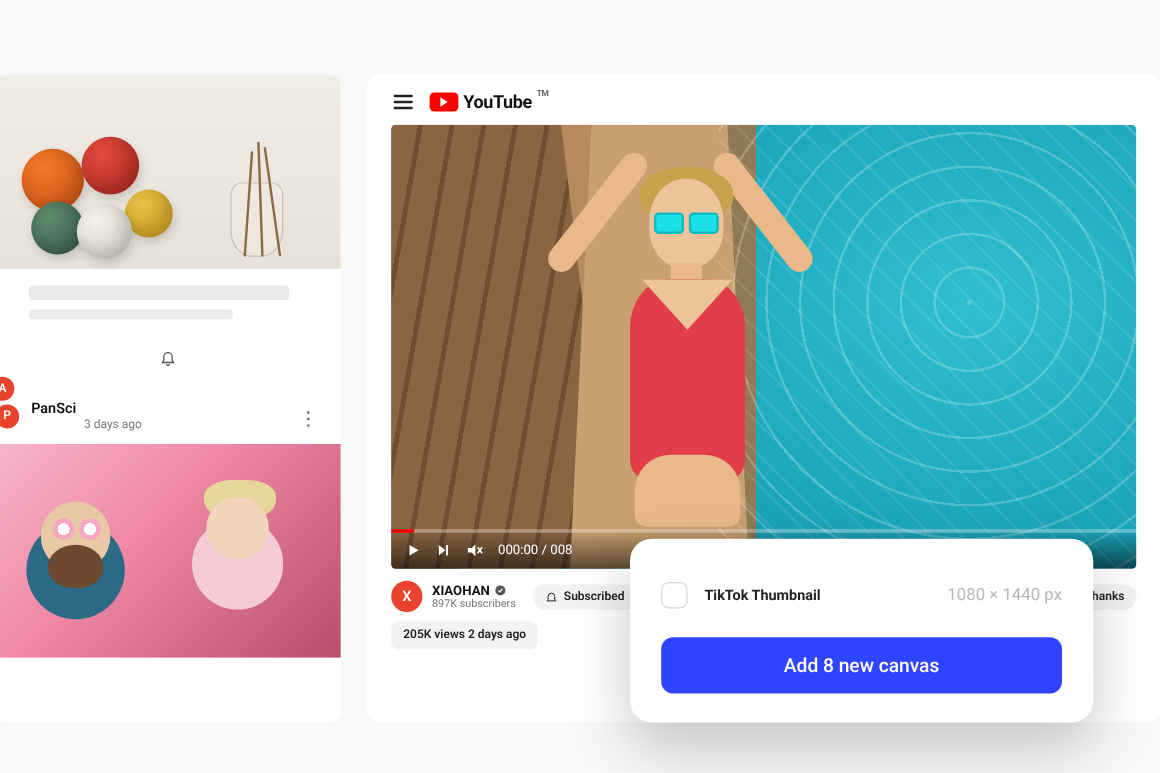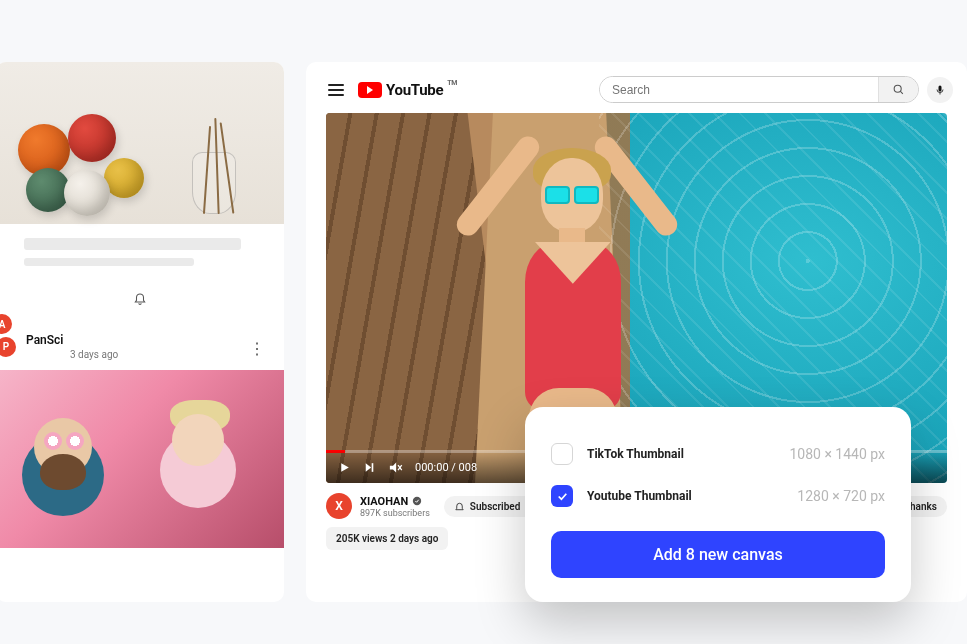--- a/index.html
+++ b/index.html
@@ -446,38 +446,20 @@
           <span></span>
           <span></span>
         </div>
 
       <div class="yt-logo">
         <span class="yt-play"></span>
         <span>YouTube</span>
         <span class="tm">TM</span>
       </div>
 
-      <div class="search-wrap">
-        <div class="search-box">
-          <input placeholder="Search" style="">
-          <div class="search-btn">
-            <svg width="13" height="13" viewBox="0 0 24 24" fill="none" stroke="#555" stroke-width="2">
-                <circle cx="10.5" cy="10.5" r="6.5"></circle>
-                <line x1="20" y1="20" x2="15.2" y2="15.2"></line>
-              </svg>
-          </div>
-        </div>
-        <div class="mic-btn">
-          <svg width="12" height="12" viewBox="0 0 24 24" fill="#111">
-              <rect x="9" y="3" width="6" height="12" rx="3"></rect>
-              <path d="M6 11a6 6 0 0012 0" fill="none" stroke="#111" stroke-width="1.6"></path>
-              <line x1="12" y1="17" x2="12" y2="21" stroke="#111" stroke-width="1.6"></line>
-            </svg>
-        </div>
-      </div>
     </div>
 
     <div class="player">
       <div class="deck"></div>
       <div class="towel"></div>
       <div class="ripples"></div>
 
       <div class="woman">
         <div class="arm left"></div>
         <div class="arm right"></div>
@@ -558,25 +540,16 @@
 </div>
 
 <div class="popup">
 
   <div class="opt">
     <div class="chk off"></div>
     <span class="opt-label">TikTok Thumbnail</span>
     <span class="opt-dim">1080 × 1440 px</span>
   </div>
 
-  <div class="opt">
-    <div class="chk on">
-      <svg width="13" height="13" viewBox="0 0 24 24" fill="none" stroke-width="3.2">
-          <polyline points="5,12 10,17 19,7"></polyline>
-        </svg>
-    </div>
-    <span class="opt-label">Youtube Thumbnail</span>
-    <span class="opt-dim">1280 × 720 px</span>
-  </div>
 
 
   <div class="add-btn">Add 8 new canvas</div>
 </div>
 
 </body></html>

